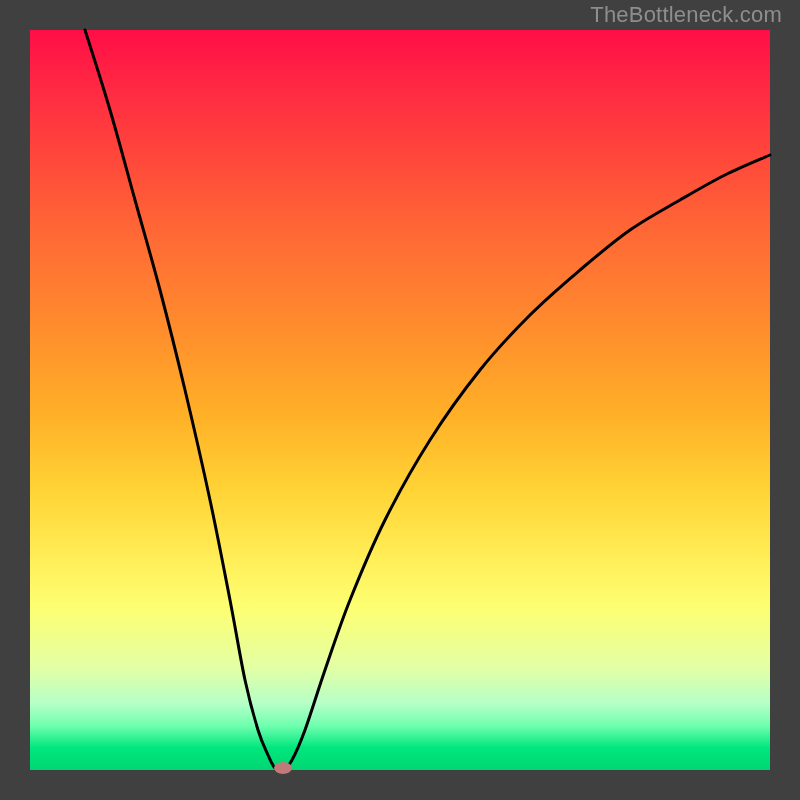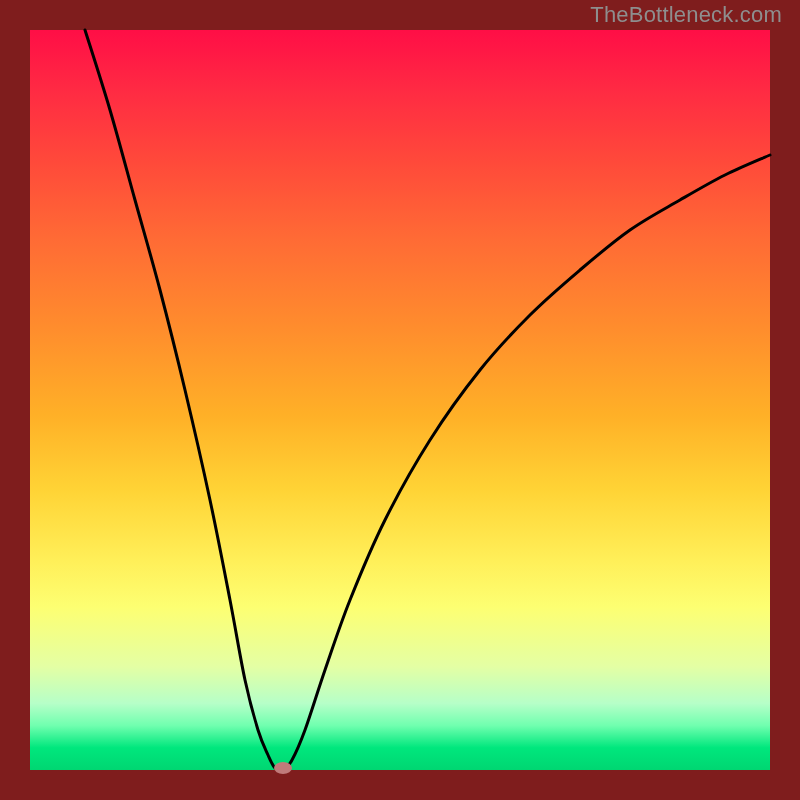--- a/index.html
+++ b/index.html
@@ -10,21 +10,21 @@
     overflow: hidden;
     background: #000;
     font-family: Arial, Helvetica, sans-serif;
   }
   .frame {
     position: absolute;
     left: 0;
     top: 0;
     width: 800px;
     height: 800px;
-    background: #7f1d1d;
+    background: #404040;
   }
   .plot-area {
     position: absolute;
     left: 30px;
     top: 30px;
     width: 740px;
     height: 740px;
     
     background: linear-gradient(
       to bottom,

